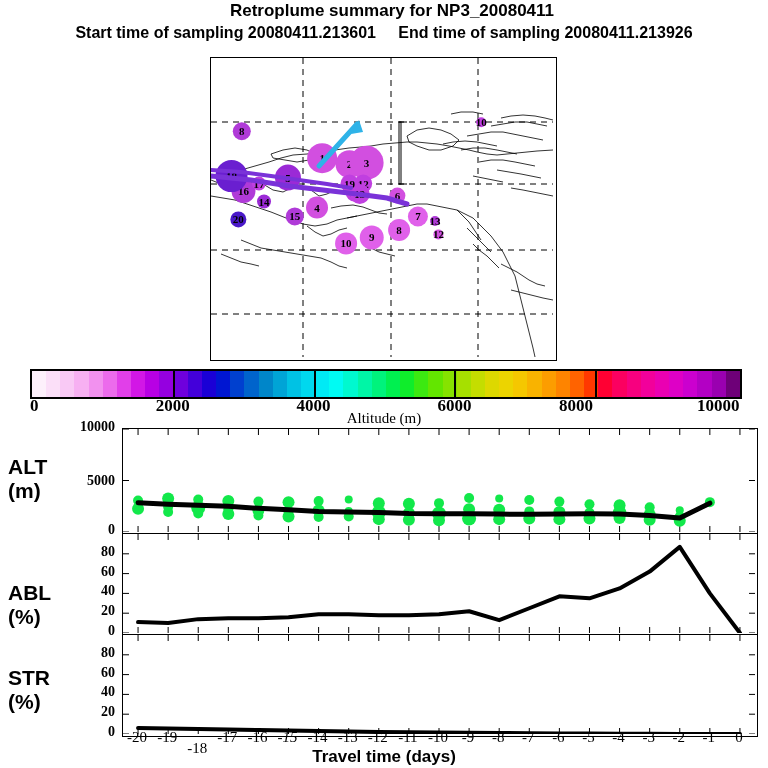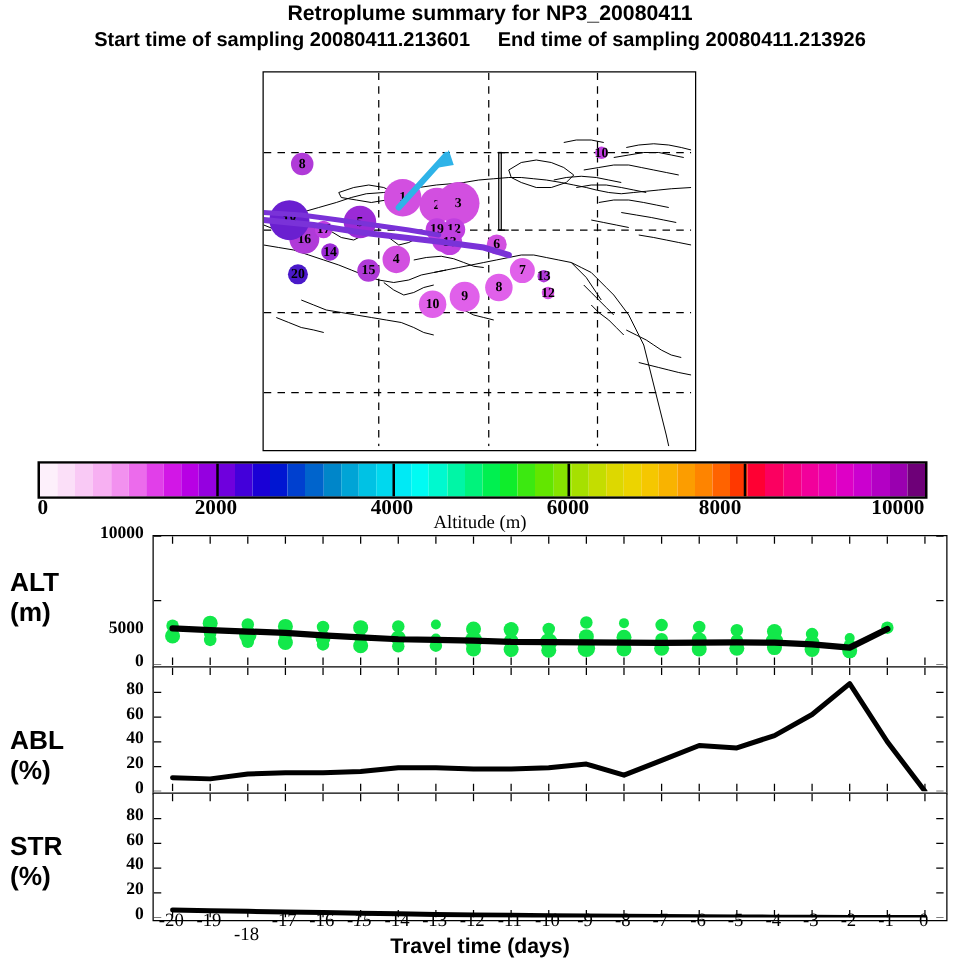--- a/index.html
+++ b/index.html
@@ -347,21 +347,21 @@
         <circle cx="556.7619047619047" cy="81.37" r="4" fill="#12e84a"></circle>
         <circle cx="556.7619047619047" cy="87.55" r="5" fill="#12e84a"></circle>
         <circle cx="556.7619047619047" cy="91.67" r="6" fill="#12e84a"></circle>
         <circle cx="586.8571428571429" cy="73.13" r="5" fill="#12e84a"></circle>
       </g>
       <path d="M15.047619047619047,73.64500000000001L45.14285714285714,75.19L75.23809523809524,76.22L105.33333333333333,77.25L135.42857142857142,79.31L165.52380952380952,80.855L195.61904761904762,82.4L225.71428571428572,82.91499999999999L255.80952380952382,83.43L285.9047619047619,84.46000000000001L316,84.666L346.09523809523813,84.872L376.1904761904762,85.078L406.28571428571433,85.284L436.38095238095235,85.078L466.4761904761905,84.872L496.57142857142856,85.078L526.6666666666667,86.52L556.7619047619047,89.095L586.8571428571429,74.16" fill="none" stroke="#000000" stroke-width="5" stroke-linejoin="round" stroke-linecap="round"></path>
     </svg>
 </div>
 <div id="alt-yticks">
     <div class="ytick" style="left: 55px; top: 522px; position: absolute;">0</div>
-    <div class="ytick" style="left: 55px; top: 495px; position: absolute;">5000</div>
+    <div class="ytick" style="left: 55px; top: 473px; position: absolute;">5000</div>
     <div class="ytick" style="left: 55px; top: 419px; position: absolute;">10000</div>
   </div>
 
 <div class="ylab" style="top:565px;margin-top:16px;">
   <div>ABL</div>
   <div>(%)</div>
 </div>
 <div class="abs ts-panel" id="abl-panel">
   <svg class="ts-svg" id="abl-svg" width="632" height="99" viewBox="0 0 632 99">
       <g stroke="#000" stroke-width="1">

